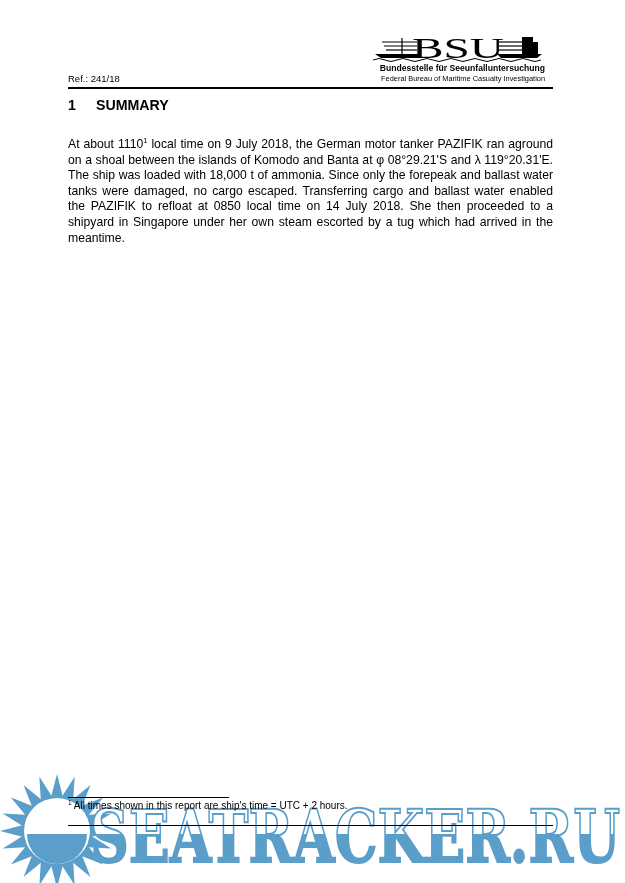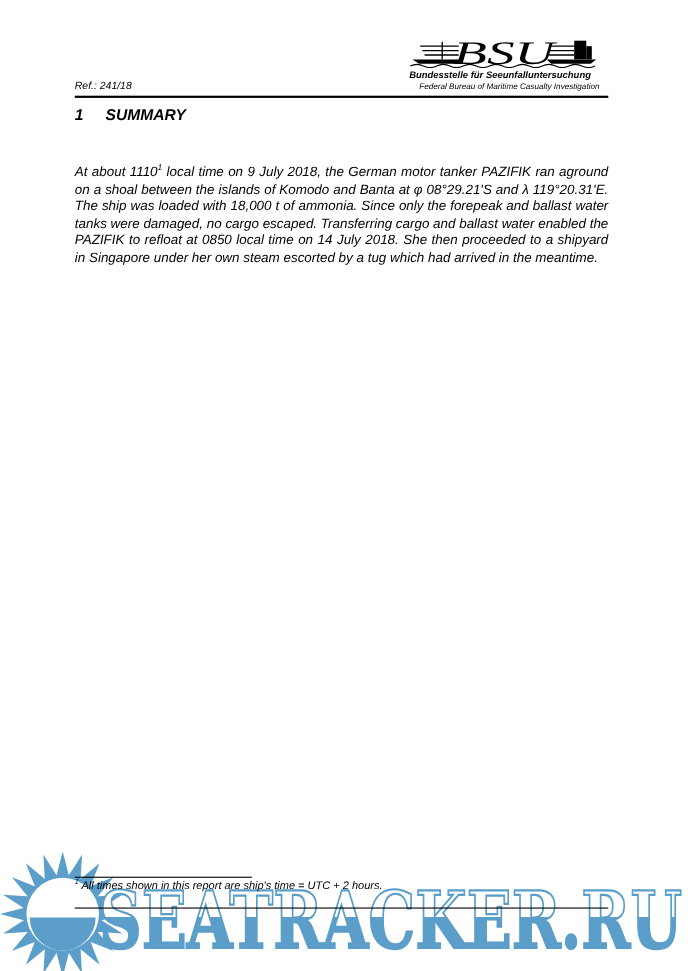--- a/index.html
+++ b/index.html
@@ -6,48 +6,48 @@
   html, body { margin: 0; padding: 0; }
   body {
     width: 625px; height: 883px;
     position: relative;
     background: #ffffff;
     font-family: "Liberation Sans", sans-serif;
     color: #000;
     overflow: hidden;
   }
   .layer-watermark { position: absolute; inset: 0; z-index: 1; }
-  .layer-content   { position: absolute; inset: 0; z-index: 2; font-style: italic; }
+  .layer-content   { position: absolute; inset: 0; z-index: 2; }
 
   
   .logo-svg  { position: absolute; left: 372px; top: 34px; width: 173px; height: 28px; }
   .org-de {
     position: absolute; left: 372px; top: 63px; width: 173px;
-    font-size: 8.6px; font-weight: bold; text-align: left; white-space: nowrap;
+    font-size: 8.6px; font-weight: bold; text-align: right; white-space: nowrap;
   }
   .org-en {
     position: absolute; left: 372px; top: 73.5px; width: 173px;
     font-size: 7.4px; text-align: right; white-space: nowrap;
   }
   .ref { position: absolute; left: 68px; top: 73px; font-size: 9.5px; }
   .header-rule { position: absolute; left: 68px; top: 87px; width: 485px; height: 2px; background: #000; }
 
   
   .heading {
     position: absolute; left: 68px; top: 97px; width: 485px;
     display: flex; font-size: 14.2px; font-weight: bold;
   }
   .heading .num { width: 28px; }
 
   
   .bodytext {
     position: absolute; left: 68px; top: 133px; width: 485px;
     font-size: 12.2px; line-height: 15.6px; text-align: justify;
   }
-  .bodytext p { margin: 16px 0 13px 0; }
+  .bodytext p { margin: 4px 0 13px 0; }
   .bodytext sup { font-size: 0.62em; line-height: 0; }
 
   
   .footnote-rule { position: absolute; left: 68px; top: 797px; width: 161px; height: 1px; background: #000; }
   .footnote { position: absolute; left: 68px; top: 800px; width: 485px; font-size: 10px; }
   .footnote sup { font-size: 0.65em; line-height: 0; }
   .footer-rule { position: absolute; left: 68px; top: 825px; width: 485px; height: 1px; background: #000; }
   .page-label {
     position: absolute; left: 68px; top: 835px; width: 485px;
     text-align: center; font-size: 9.5px; color: #3d3d3d;

